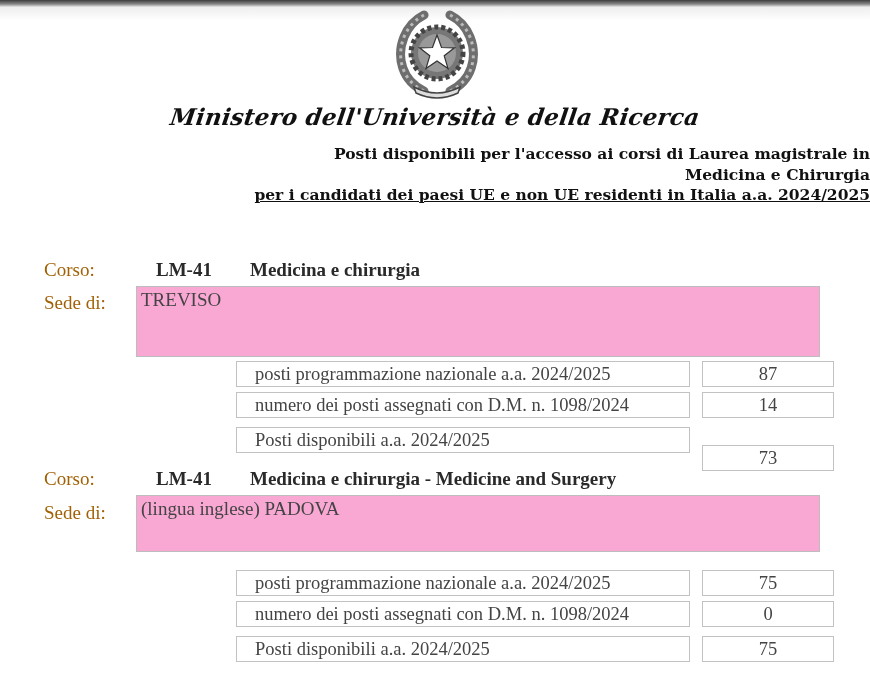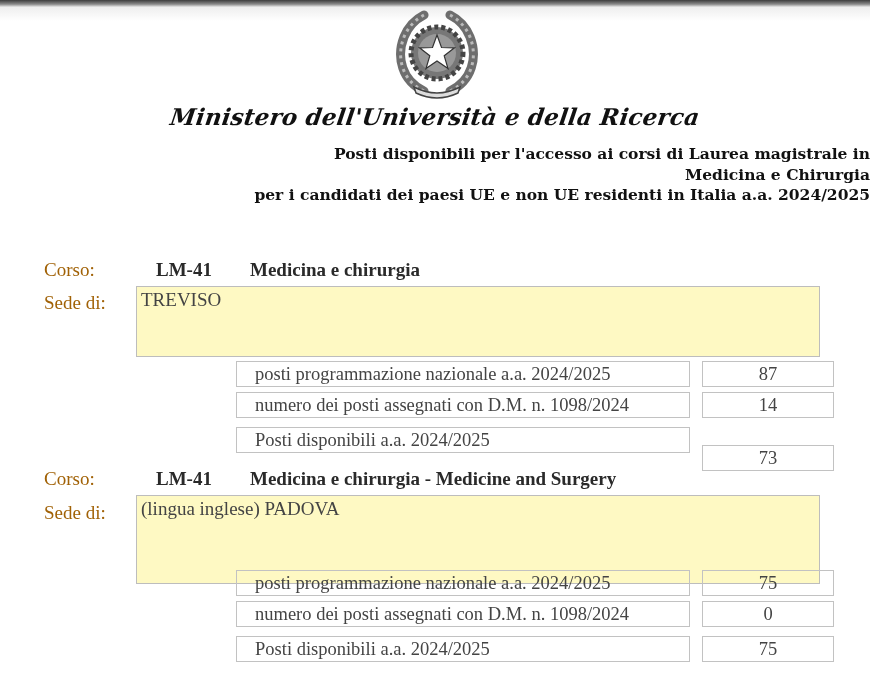--- a/index.html
+++ b/index.html
@@ -25,34 +25,34 @@
       font-size: 23px; color: #111; letter-spacing: 0.2px;
       transform: skewX(-8deg);
     }
     .header-lines {
       position: absolute; left: 0; top: 144px; width: 870px; text-align: right;
       font-family: "DejaVu Serif", serif; font-weight: bold; color: #111;
       font-size: 15.5px; line-height: 20.5px;
     }
     .header-lines div { white-space: nowrap; }
     .header-lines .l1 { margin-left: -30px; }
-    .header-lines .l4 { margin-left: 4px; }
+    .header-lines .l4 { margin-left: 4px; text-decoration: underline; }
 
     .lbl {
       position: absolute; font-size: 19px; color: #a16207;
     }
     .code {
       position: absolute; font-size: 19px; font-weight: bold; color: #2a2a2a; margin-left: 20px;
     }
     .title {
       position: absolute; font-size: 19px; font-weight: bold; color: #2a2a2a;
     }
     .sede-box {
       position: absolute; border: 1.5px solid #bdbdbd; box-sizing: border-box;
-      background: #fef9c3;
+      background: #f9a8d4;
       padding-left: 33px;
     }
     .sede-text {
       position: absolute; left: 4px; top: 2px; font-size: 19px; color: #444;
     }
     .stat-label {
       position: absolute; left: 236px; width: 454px; height: 26px;
       border: 1.5px solid #c2c2c2; box-sizing: border-box;
       font-size: 18.5px; color: #444; line-height: 24px; padding-left: 18px;
       white-space: nowrap; overflow: hidden;
@@ -110,21 +110,21 @@
   <div class="stat-value" style="top:392px;">14</div>
   <div class="stat-label" style="top:427px;">Posti disponibili a.a. 2024/2025</div>
   <div class="stat-value" style="top:445px;">73</div>
 </div>
 
 <div>
   <span class="lbl" style="left:44px; top:468px;">Corso:</span>
   <span class="code" style="left:136px; top:468px;">LM-41</span>
   <span class="title" style="left:250px; top:468px;text-align:right;">Medicina e chirurgia - Medicine and Surgery</span>
   <span class="lbl" style="left:44px; top:502px;">Sede di:</span>
-  <div class="sede-box" style="left:136px; top:495px; width:684px; height:89px;">
+  <div class="sede-box" style="left:136px; top:495px; width:684px; height:57px;">
     <span class="sede-text">(lingua inglese) PADOVA</span>
   </div>
   <div class="stat-label" style="top:570px;">posti programmazione nazionale a.a. 2024/2025</div>
   <div class="stat-value" style="top:570px;">75</div>
   <div class="stat-label" style="top:601px;">numero dei posti assegnati con D.M. n. 1098/2024</div>
   <div class="stat-value" style="top:601px;">0</div>
   <div class="stat-label" style="top:636px;">Posti disponibili a.a. 2024/2025</div>
   <div class="stat-value" style="top:636px;">75</div>
 </div>
 

